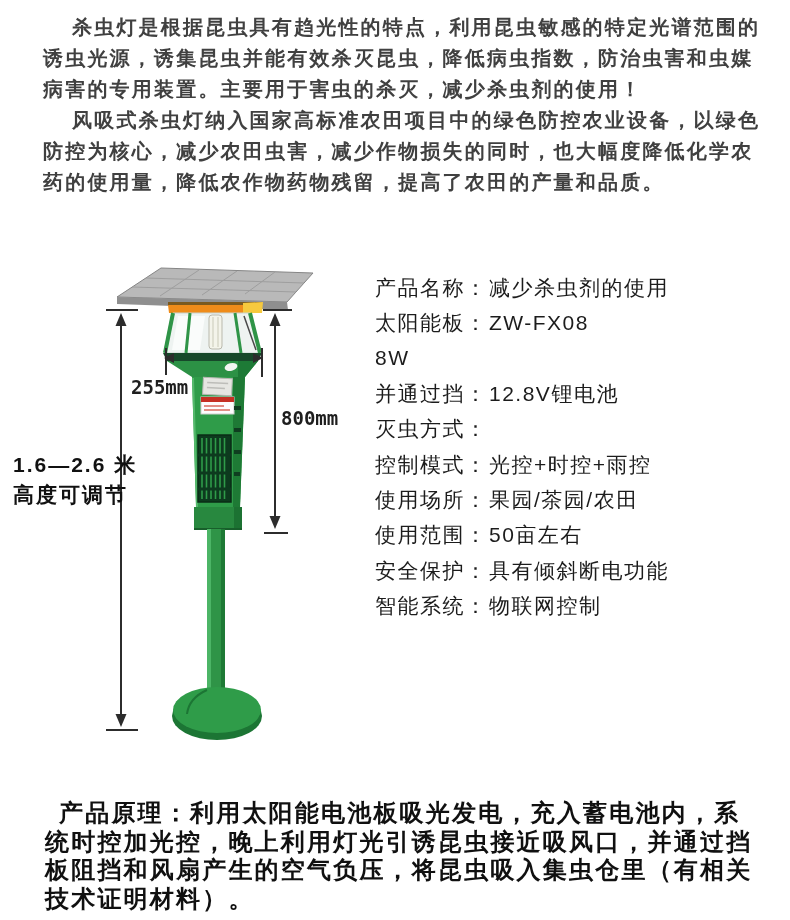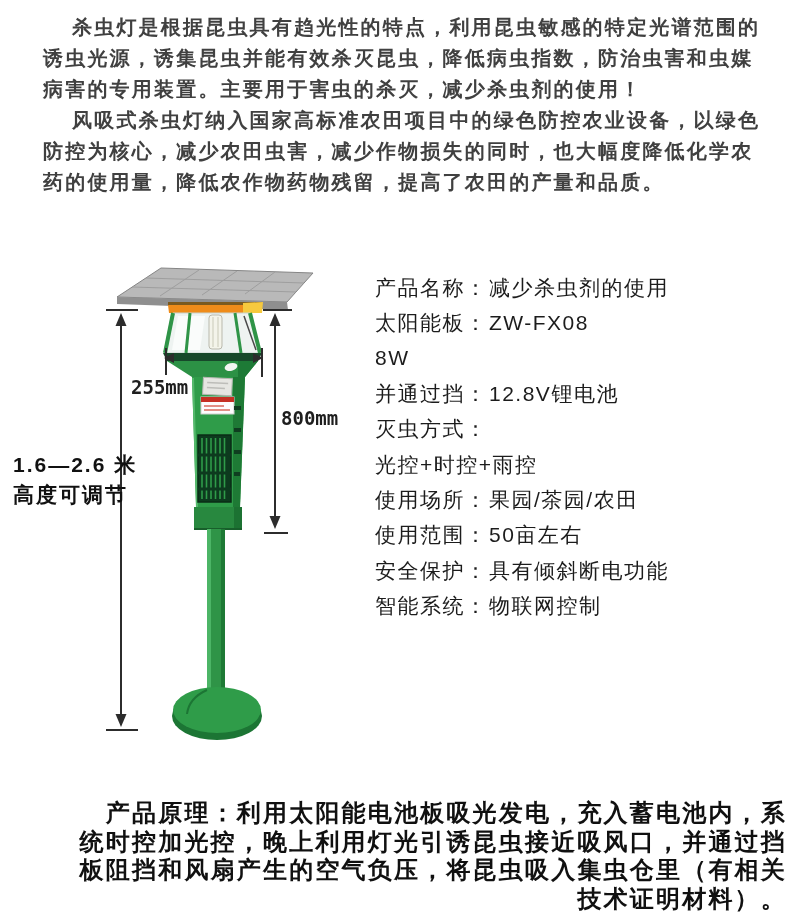--- a/index.html
+++ b/index.html
@@ -21,21 +21,21 @@
   
   .figure{position:absolute;left:0;top:230px;width:380px;height:570px;}
   .dim-mono{font-family:"DejaVu Sans Mono","Liberation Mono",monospace;font-weight:bold;font-size:19px;fill:#1e1e1e;}
   .dim-cjk{font-family:"Liberation Sans","DejaVu Sans",sans-serif;font-weight:bold;font-size:21px;fill:#111;letter-spacing:2px;}
   .dimline{stroke:#2c2c2c;stroke-width:2;fill:none;}
   .dimhead{fill:#2c2c2c;stroke:none;}
   
   .principle{position:absolute;left:45px;top:799px;width:742px;}
   .principle p{
     margin:0;font-size:24px;line-height:28.5px;letter-spacing:2.2px;
-    font-weight:600;white-space:pre-line;text-indent:14px;color:#101010;text-align:right;
+    font-weight:600;white-space:pre-line;text-indent:14px;color:#101010;
   }
 </style>
 </head>
 <body>
 
 <div class="page">
 
   <div class="intro">
     <p>杀虫灯是根据昆虫具有趋光性的特点，利用昆虫敏感的特定光谱范围的
 诱虫光源，诱集昆虫并能有效杀灭昆虫，降低病虫指数，防治虫害和虫媒
@@ -183,20 +183,21 @@
       <span class="spec-value">8W</span>
     </div>
     <div class="spec-row">
       <span class="spec-label">并通过挡：</span>
       <span class="spec-value">12.8V锂电池</span>
     </div>
     <div class="spec-row">
       <span class="spec-label">灭虫方式：</span>
     </div>
     <div class="spec-row">
+      <span class="spec-label">控制模式：</span>
       <span class="spec-value">光控+时控+雨控</span>
     </div>
     <div class="spec-row">
       <span class="spec-label">使用场所：</span>
       <span class="spec-value">果园/茶园/农田</span>
     </div>
     <div class="spec-row">
       <span class="spec-label">使用范围：</span>
       <span class="spec-value">50亩左右</span>
     </div>

